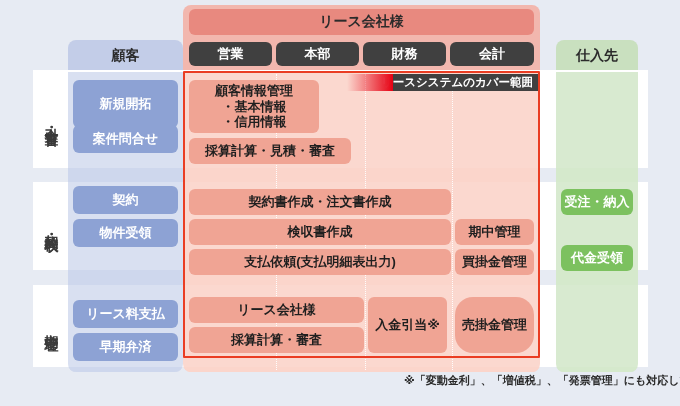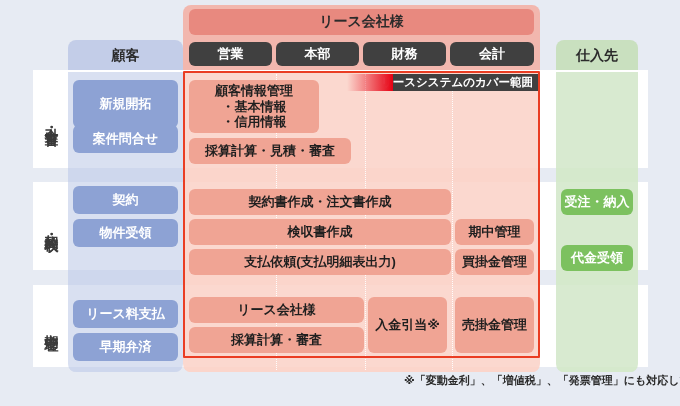--- a/index.html
+++ b/index.html
@@ -170,21 +170,21 @@
   <div class="pill box-pink" style="left:189px;top:219px;width:262px;height:26px;">検収書作成</div>
   <div class="pill box-pink" style="left:189px;top:249px;width:262px;height:26px;">支払依頼(支払明細表出力)</div>
 
   <div class="pill box-pink" style="left:455px;top:219px;width:79px;height:26px;">期中管理</div>
   <div class="pill box-pink" style="left:455px;top:249px;width:79px;height:26px;">買掛金管理</div>
 
   <div class="pill box-pink" style="left:189px;top:297px;width:175px;height:26px;">リース会社様</div>
   <div class="pill box-pink" style="left:189px;top:327px;width:175px;height:26px;">採算計算・審査</div>
 
   <div class="pill box-pink" style="left:368px;top:297px;width:79px;height:56px;">入金引当※</div>
-  <div class="pill box-pink" style="left:455px;top:297px;width:79px;height:56px;">売掛金管理</div>
+  <div class="pill box-pink" style="left:455px;top:297px;width:79px;height:56px;border-radius:18px;">売掛金管理</div>
 
   <div class="pill box-green" style="left:561px;top:189px;width:72px;height:26px;">受注・納入</div>
   <div class="pill box-green" style="left:561px;top:245px;width:72px;height:26px;">代金受領</div>
 
   <div class="redframe" style="left:183px;top:71px;width:357px;height:287px;"></div>
 
   <div class="redlabel" style="left:393px;top:74px;width:145px;height:17px;">リースシステムのカバー範囲</div>
 
   <div class="footnote" style="left:404px;top:373px;">※「変動金利」、「増値税」、「発票管理」にも対応しています。</div>
 

